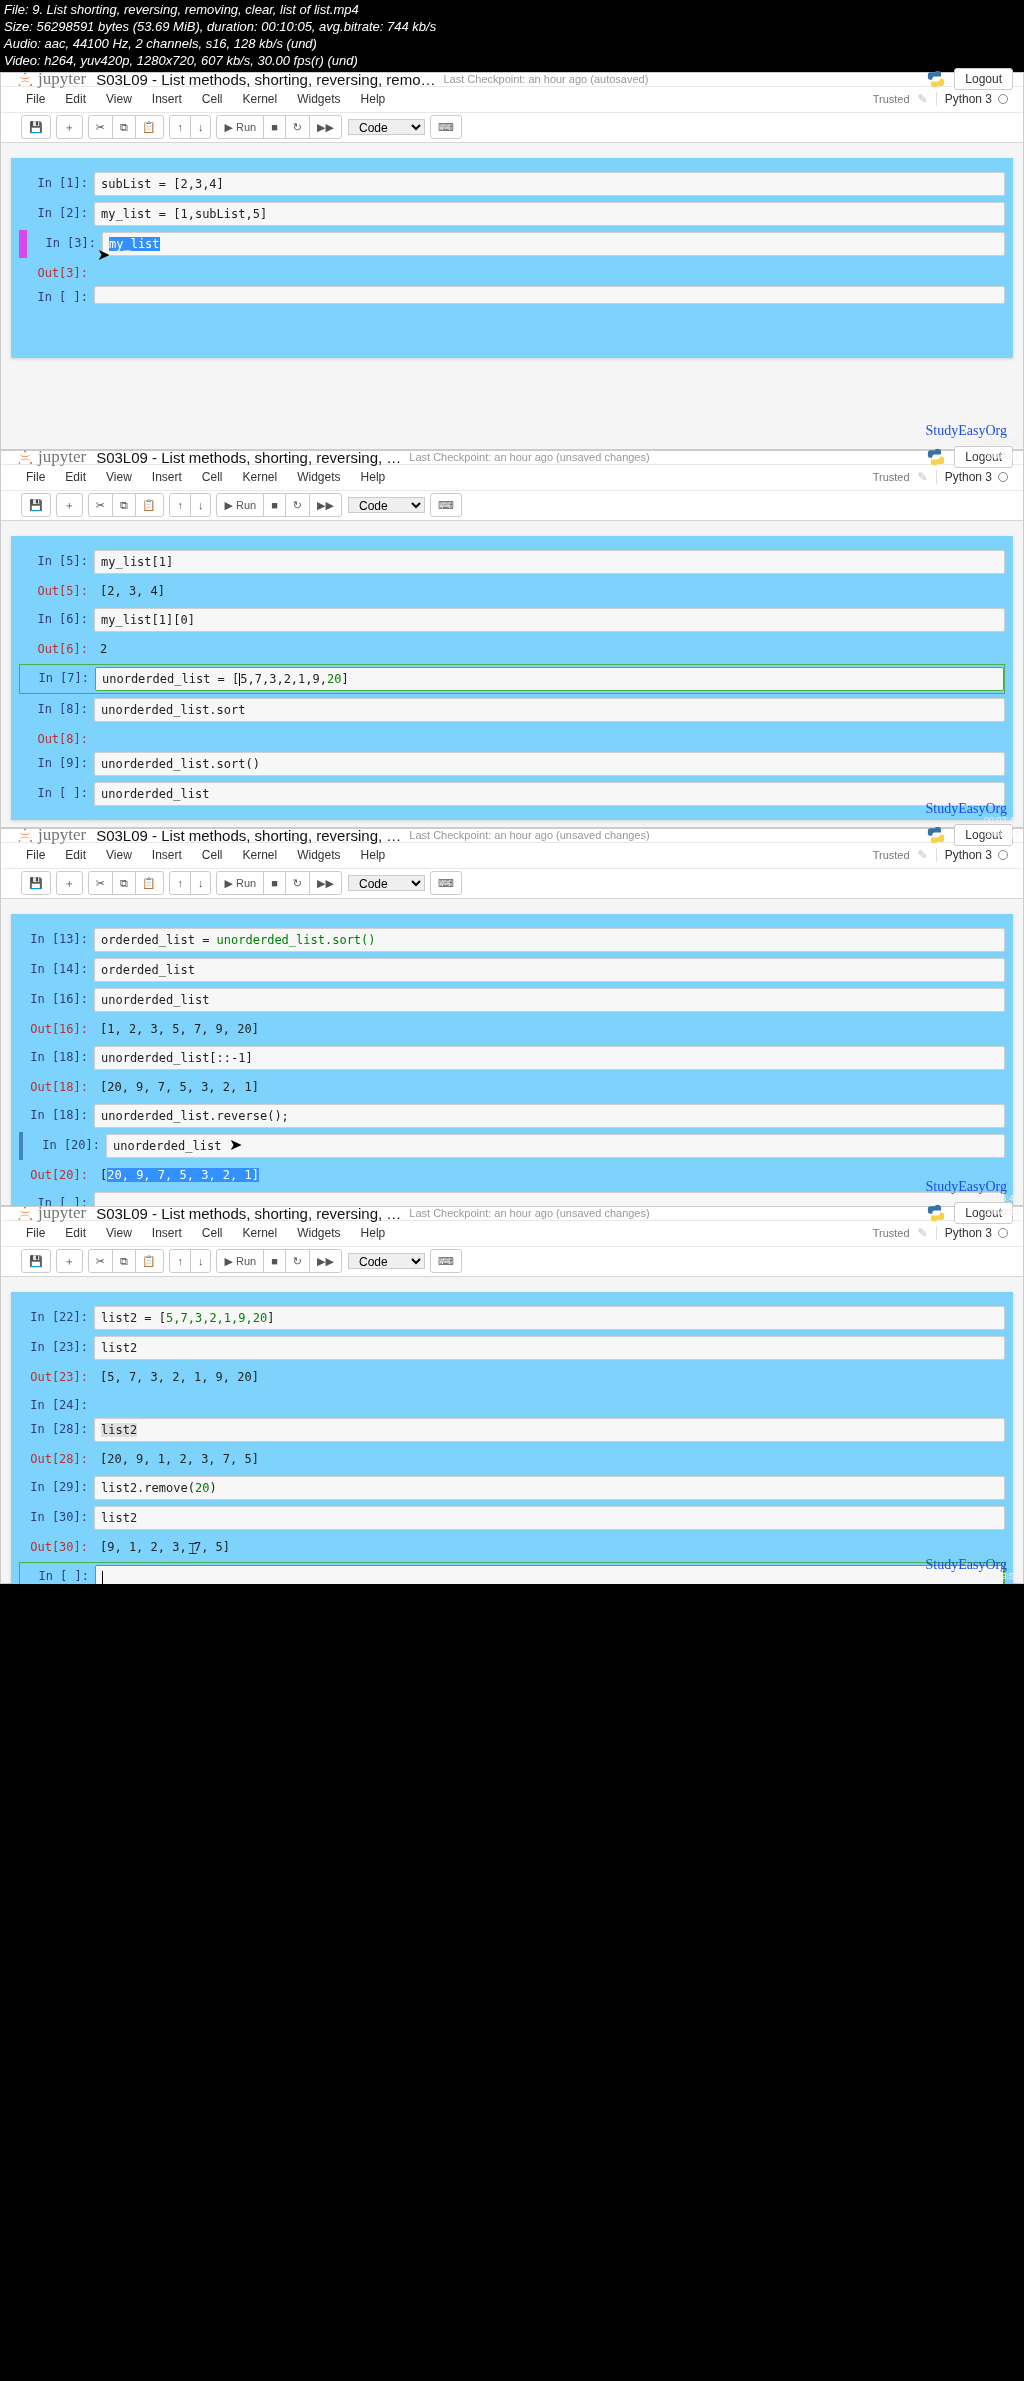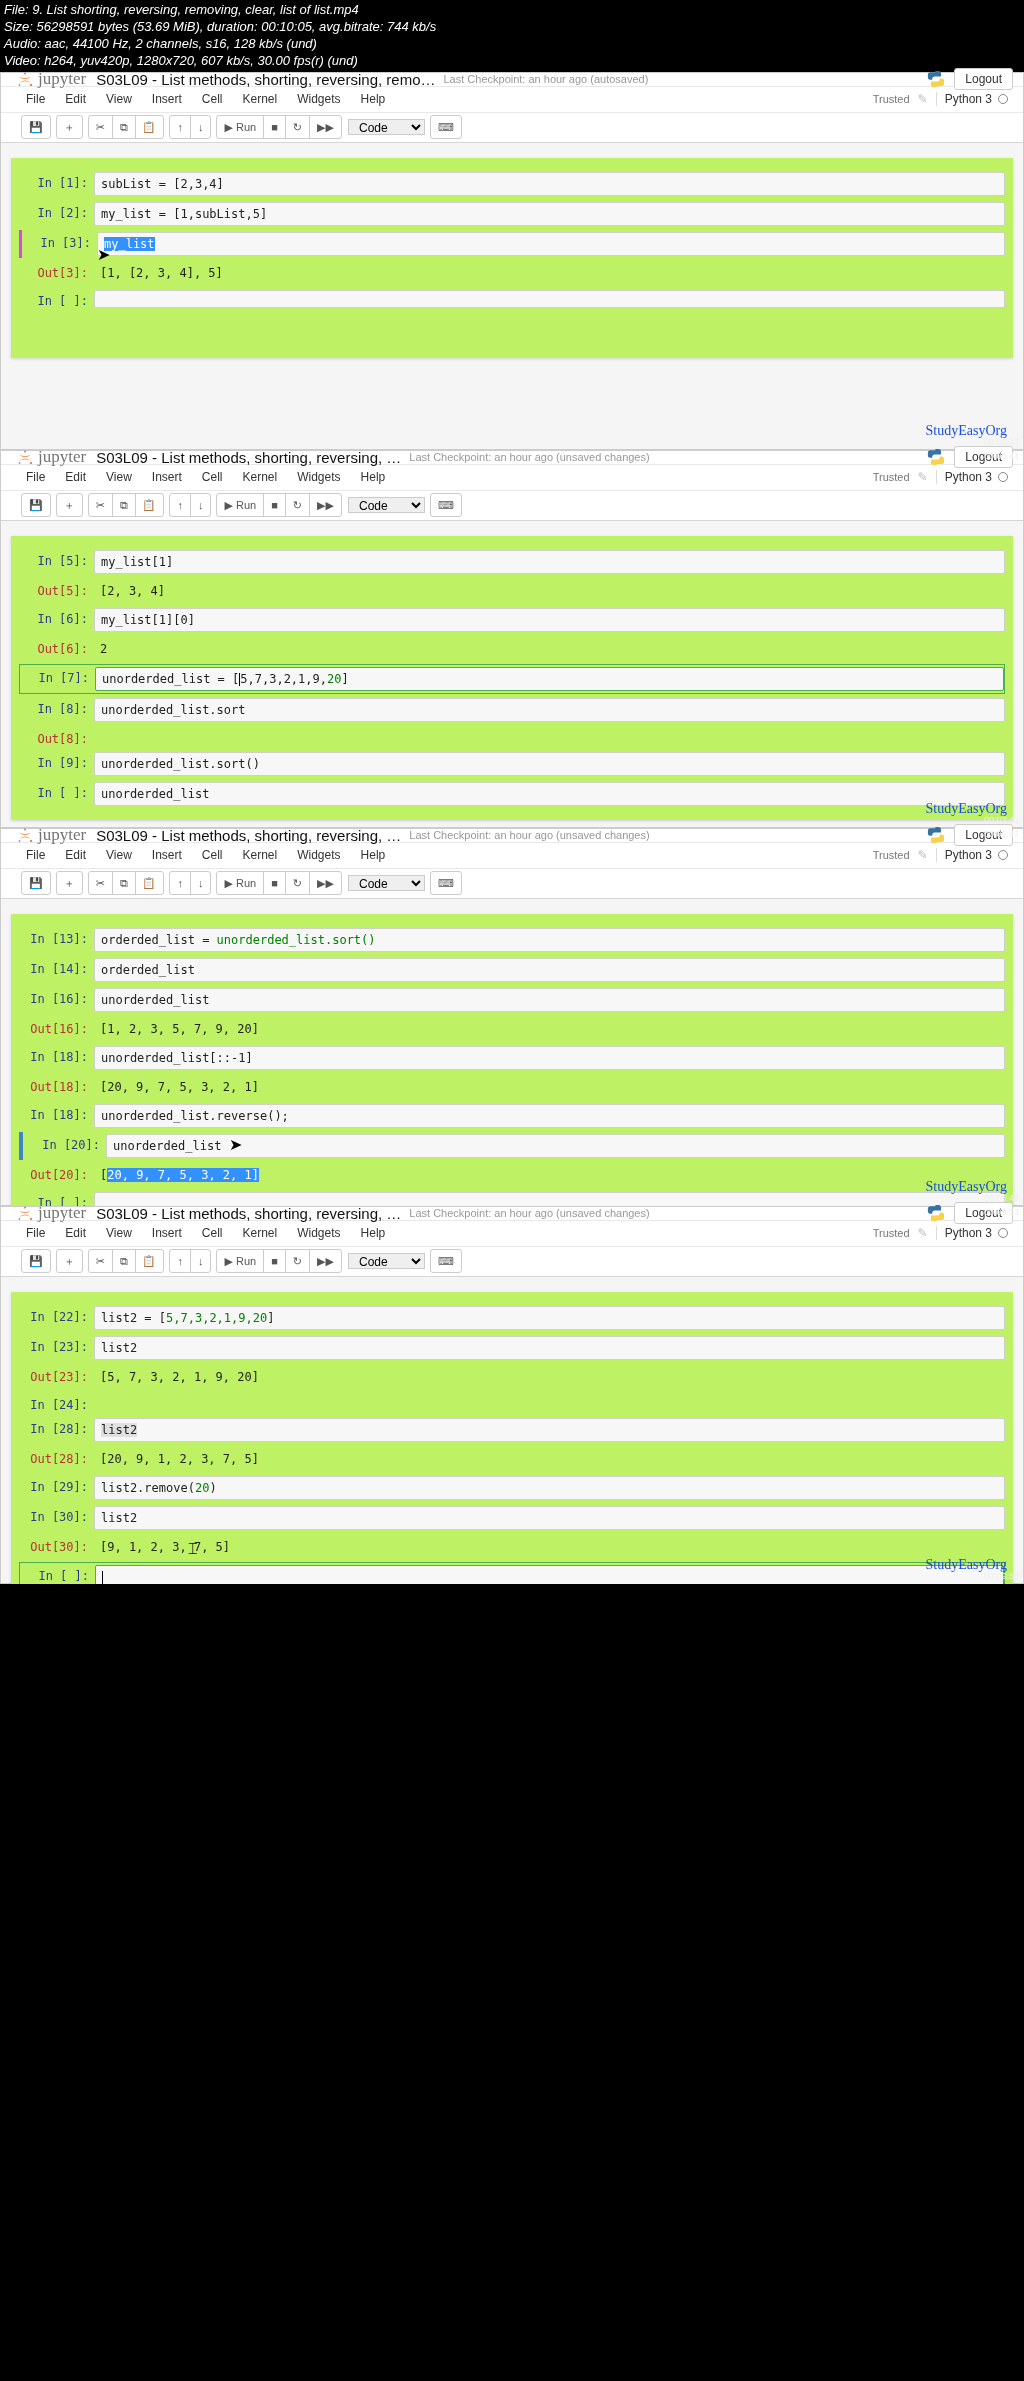--- a/index.html
+++ b/index.html
@@ -27,23 +27,23 @@
 .kernel-dot { width: 10px; height: 10px; border: 1px solid #888; border-radius: 50%; display: inline-block; }
 .toolbar { background: #fff; border-bottom: 1px solid #d6d6d6; height: 30px; display: flex; align-items: center; padding: 0 15px; gap: 0; }
 .tbtn { border: 1px solid #ccc; background: #fff; padding: 3px 7px; font-size: 11px; color: #555; margin-left: -1px; height: 24px; display: flex; align-items: center; gap: 3px; }
 .tbtn:first-child, .tgroup .tbtn:first-child { border-radius: 3px 0 0 3px; }
 .tgroup .tbtn:last-child { border-radius: 0 3px 3px 0; }
 .tgroup { display: flex; margin-left: 6px; }
 .tgroup-single { display: flex; margin-left: 6px; }
 .tgroup-single .tbtn { border-radius: 3px; }
 .celltype { height: 16px; border: 1px solid #ccc; font-size: 12px; padding: 0 20px 0 6px; margin-left: 6px; }
 .nbcontainer { padding: 15px 10px; }
-.nbpaper { background: #bef264; box-shadow: 0 1px 3px rgba(0,0,0,0.15); padding: 10px 8px; min-height: 200px; }
+.nbpaper { background: #7dd3fc; box-shadow: 0 1px 3px rgba(0,0,0,0.15); padding: 10px 8px; min-height: 200px; }
 .cell { display: flex; margin: 2px 0; padding: 2px 0; }
-.cell.selected { border-left: 3px solid #d946ef; padding-left: 0; }
+.cell.selected { border-left: 8px solid #d946ef; padding-left: 0; }
 .cell.selected-blue { border-left: 4px solid #4285c4; padding-left: 8px; }
 .cell.edit-mode { border: 1px solid #4daf4a; }
 .cell.edit-mode .codebox { border-color: #4daf4a; }
 .prompt { width: 75px; text-align: right; padding: 4px 6px 0 0; font-family: Menlo, Monaco, monospace; font-size: 12px; flex-shrink: 0; }
 .prompt-in { color: #2d3e84; }
 .prompt-out { color: #b53333; }
 .codebox { flex: 1; background: #f7f7f7; border: 1px solid #cfcfcf; border-radius: 2px; padding: 4px 6px; font-family: Menlo, Monaco, monospace; font-size: 12px; color: #222; white-space: pre; min-height: 18px; }
 .outbox { flex: 1; padding: 4px 6px; font-family: Menlo, Monaco, monospace; font-size: 12px; color: #222; white-space: pre; }
 .codebox .num { color: #008000; }
 .codebox .var-hl { background: #3390ff; color: #fff; }
@@ -138,21 +138,20 @@
           <div class="cell">
       <div class="prompt prompt-in">In [2]:</div>
       <div class="codebox">my_list = [1,subList,5]</div>
     </div>
           <div class="cell selected">
       <div class="prompt prompt-in">In [3]:</div>
       <div class="codebox"><span class="var-hl">my_list</span></div>
     </div>
           <div class="cell">
       <div class="prompt prompt-out">Out[3]:</div>
-      <div class="outbox">[1, [2, 3, 4], 5]</div>
     </div>
           <div class="cell">
       <div class="prompt prompt-in">In [ ]:</div>
       <div class="codebox"></div>
     </div>
         </div>
       </div>
     <span class="cursor-img" style="left:96px;top:172px">➤</span>
     <div class="watermark">StudyEasyOrg</div>
     <div class="timestamp-wm">00:00:35</div>

